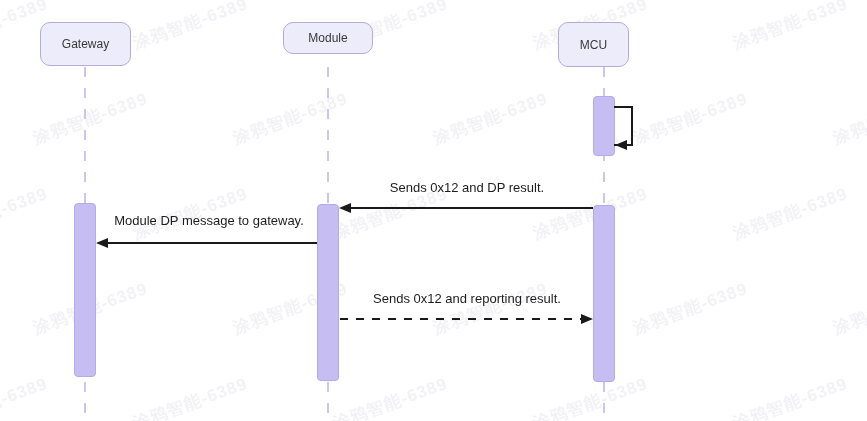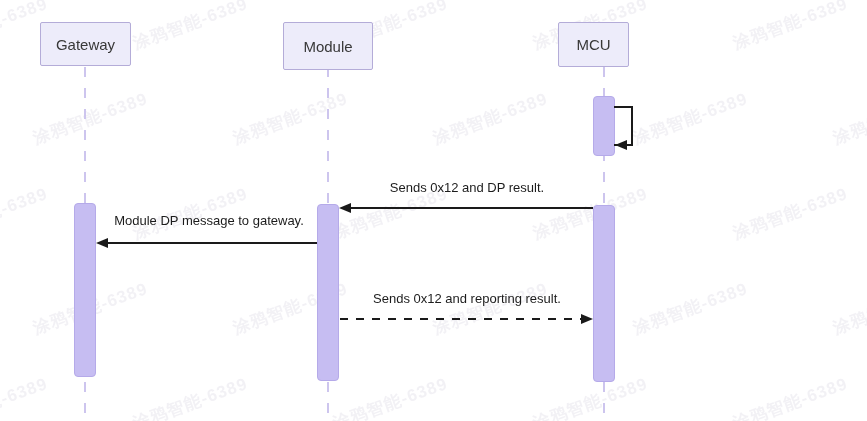--- a/index.html
+++ b/index.html
@@ -21,23 +21,23 @@
   .layer{position:absolute;left:0;top:0;width:100%;height:100%;}
   .wm{
     position:absolute;white-space:nowrap;transform:rotate(-20deg);
     font-weight:700;font-size:17px;letter-spacing:1px;color:var(--wm);
     user-select:none;
   }
   .participant{
     position:absolute;box-sizing:border-box;
     background:var(--participant-fill);
     border:1.5px solid var(--participant-border);
-    border-radius:2px;
+    border-radius:10px;
     display:flex;align-items:center;justify-content:center;
-    font-size:15px;color:var(--participant-text);
+    font-size:12px;color:var(--participant-text);
   }
   .lifeline{
     position:absolute;width:2px;
     background:repeating-linear-gradient(to bottom,var(--lifeline) 0 10px,transparent 10px 21px);
   }
   .activation{
     position:absolute;box-sizing:border-box;width:22px;
     background:var(--activation-fill);
     border:1px solid var(--activation-border);
     border-radius:4px;
@@ -93,21 +93,21 @@
 
   <div class="layer">
 
     <div class="lifeline" style="left:84px;top:67px;height:346px;"></div>
     <div class="lifeline" style="left:327px;top:67px;height:346px;"></div>
     <div class="lifeline" style="left:603px;top:67px;height:346px;"></div>
 
     <div class="participant" style="left:40px;top:22px;width:91px;height:44px;">
       <span>Gateway</span>
     </div>
-    <div class="participant" style="left:283px;top:22px;width:90px;height:48px;">
+    <div class="participant" style="left:283px;top:22px;width:90px;height:32px;">
       <span>Module</span>
     </div>
     <div class="participant" style="left:558px;top:22px;width:71px;height:45px;">
       <span>MCU</span>
     </div>
 
     <div class="activation" style="left:593px;top:96px;height:60px;"></div>
     <div class="activation" style="left:74px;top:203px;height:174px;"></div>
     <div class="activation" style="left:317px;top:204px;height:177px;"></div>
     <div class="activation" style="left:593px;top:205px;height:177px;"></div>

